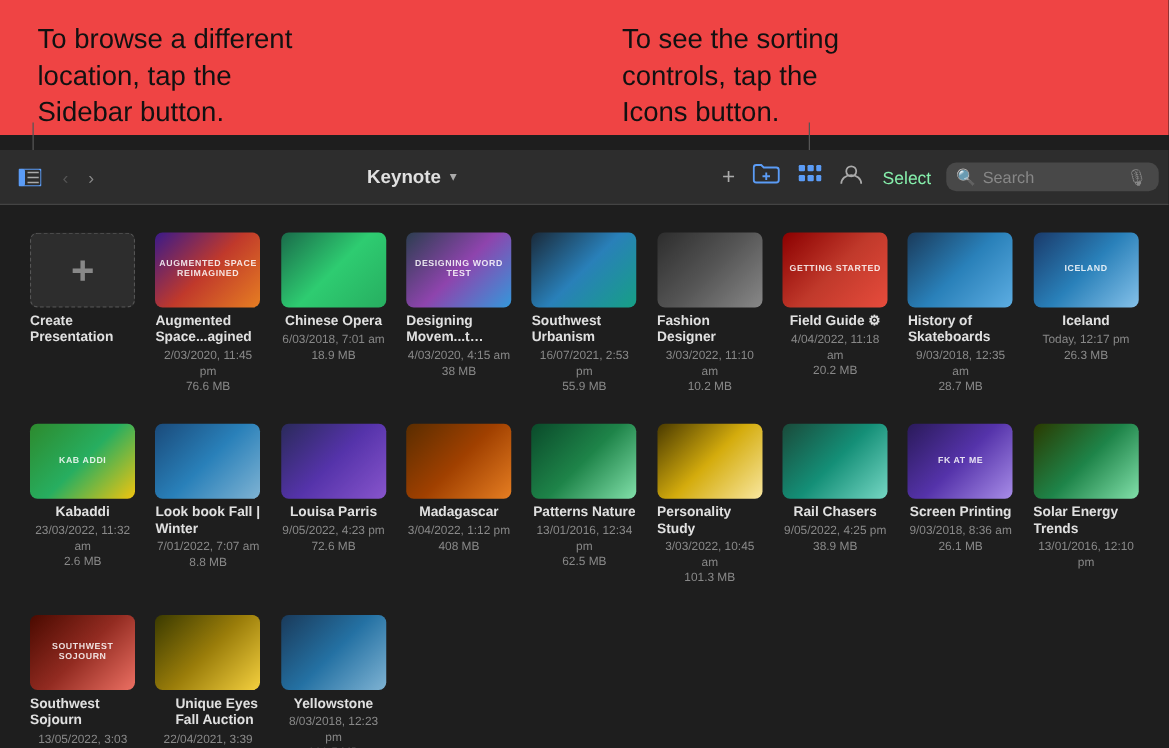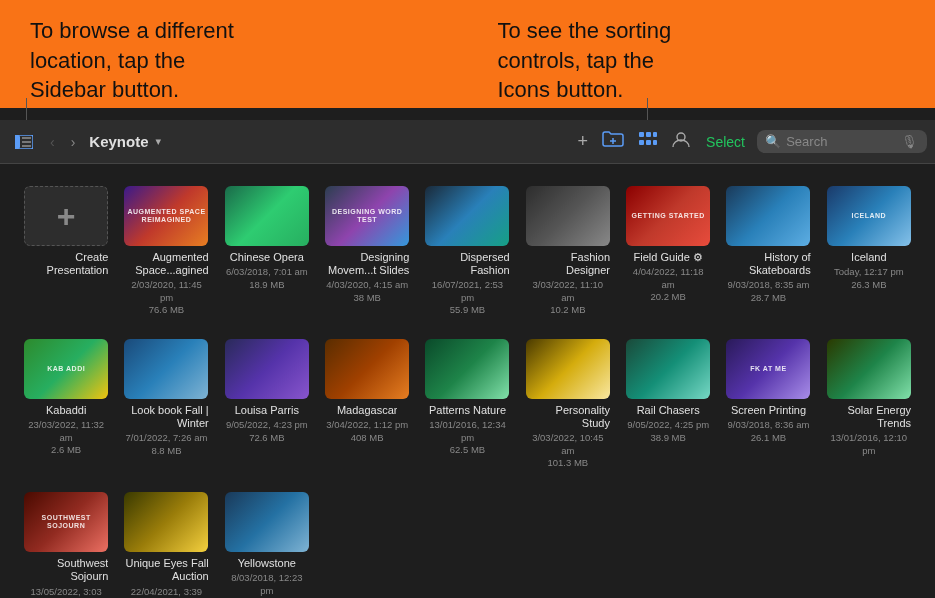--- a/index.html
+++ b/index.html
@@ -12,21 +12,21 @@
       position: relative;
     }
 
     
     .annotation-area {
       position: absolute;
       top: 0;
       left: 0;
       right: 0;
       height: 108px;
-      background: #f97316;
+      background: #ef4444;
       display: flex;
       align-items: flex-start;
       padding: 12px 30px;
       gap: 0;
     }
 
     .annotation-left {
       flex: 1;
       font-size: 22px;
       font-weight: 400;
@@ -115,20 +115,21 @@
       width: 32px;
       height: 28px;
       font-size: 17px;
     }
 
     .nav-breadcrumb {
       display: flex;
       align-items: center;
       gap: 2px;
       flex: 1;
+      justify-content: center;
     }
 
     .breadcrumb-text {
       color: #e0e0e0;
       font-size: 15px;
       font-weight: 600;
       cursor: pointer;
       padding: 2px 4px;
     }
 
@@ -156,21 +157,21 @@
       align-items: center;
     }
 
     .toolbar-icon-btn.active {
       color: #fff;
     }
 
     .select-btn {
       background: none;
       border: none;
-      color: #22c55e;
+      color: #86efac;
       font-size: 14px;
       font-weight: 500;
       cursor: pointer;
       padding: 2px 6px;
     }
 
     .search-bar {
       display: flex;
       align-items: center;
       background: rgba(255,255,255,0.13);
@@ -229,27 +230,28 @@
       align-items: center;
       justify-content: center;
       font-size: 10px;
       color: #fff;
       font-weight: bold;
     }
 
     .item-title {
       font-size: 11px;
       color: #e0e0e0;
-      text-align: right;
+      text-align: left;
       line-height: 1.2;
       margin-bottom: 2px;
       max-width: 88px;
       overflow: hidden;
       text-overflow: ellipsis;
       white-space: nowrap;
+      font-weight: bold;
     }
     .item-date {
       font-size: 9.5px;
       color: #888;
       text-align: center;
       line-height: 1.3;
     }
     .item-size {
       font-size: 9.5px;
       color: #888;
@@ -411,21 +413,21 @@
           <div class="thumb-label">DESIGNING
 WORD
 TEST</div>
         </div>
         <div class="item-title" style="white-space: normal; display: -webkit-box; -webkit-line-clamp: 2; -webkit-box-orient: vertical; overflow: hidden; max-width: 88px;">Designing Movem...t Slides</div>
         <div class="item-date">4/03/2020, 4:15 am</div>
         <div class="item-size">38 MB</div>
       </div>
       <div class="grid-item">
         <div class="thumbnail t-dispersed"></div>
-        <div class="item-title" style="white-space: normal; display: -webkit-box; -webkit-line-clamp: 2; -webkit-box-orient: vertical; overflow: hidden; max-width: 88px;">Dispersed Fashion</div>
+        <div class="item-title" style="white-space: normal; display: -webkit-box; -webkit-line-clamp: 2; -webkit-box-orient: vertical; overflow: hidden; max-width: 88px;">Southwest Urbanism</div>
         <div class="item-date">16/07/2021, 2:53 pm</div>
         <div class="item-size">55.9 MB</div>
       </div>
       <div class="grid-item">
         <div class="thumbnail t-fashion"></div>
         <div class="item-title" style="white-space: normal; display: -webkit-box; -webkit-line-clamp: 2; -webkit-box-orient: vertical; overflow: hidden; max-width: 88px;">Fashion Designer</div>
         <div class="item-date">3/03/2022, 11:10 am</div>
         <div class="item-size">10.2 MB</div>
       </div>
       <div class="grid-item">
@@ -433,21 +435,21 @@
           <div class="thumb-label">GETTING
 STARTED</div>
         </div>
         <div class="item-title">Field Guide ⚙</div>
         <div class="item-date">4/04/2022, 11:18 am</div>
         <div class="item-size">20.2 MB</div>
       </div>
       <div class="grid-item">
         <div class="thumbnail t-history"></div>
         <div class="item-title" style="white-space: normal; display: -webkit-box; -webkit-line-clamp: 2; -webkit-box-orient: vertical; overflow: hidden; max-width: 88px;">History of Skateboards</div>
-        <div class="item-date">9/03/2018, 8:35 am</div>
+        <div class="item-date">9/03/2018, 12:35 am</div>
         <div class="item-size">28.7 MB</div>
       </div>
       <div class="grid-item">
         <div class="thumbnail t-iceland">
           <div class="thumb-label">ICELAND</div>
         </div>
         <div class="item-title">Iceland</div>
         <div class="item-date">Today, 12:17 pm</div>
         <div class="item-size">26.3 MB</div>
       </div>
@@ -456,21 +458,21 @@
           <div class="thumb-label">KAB
 ADDI</div>
         </div>
         <div class="item-title">Kabaddi</div>
         <div class="item-date">23/03/2022, 11:32 am</div>
         <div class="item-size">2.6 MB</div>
       </div>
       <div class="grid-item">
         <div class="thumbnail t-lookbook"></div>
         <div class="item-title" style="white-space: normal; display: -webkit-box; -webkit-line-clamp: 2; -webkit-box-orient: vertical; overflow: hidden; max-width: 88px;">Look book Fall | Winter</div>
-        <div class="item-date">7/01/2022, 7:26 am</div>
+        <div class="item-date">7/01/2022, 7:07 am</div>
         <div class="item-size">8.8 MB</div>
       </div>
       <div class="grid-item">
         <div class="thumbnail t-louisa"></div>
         <div class="item-title">Louisa Parris</div>
         <div class="item-date">9/05/2022, 4:23 pm</div>
         <div class="item-size">72.6 MB</div>
       </div>
       <div class="grid-item">
         <div class="thumbnail t-madagascar"></div>
@@ -512,21 +514,21 @@
       <div class="grid-item">
         <div class="thumbnail t-southwest">
           <div class="thumb-label">SOUTHWEST
 SOJOURN</div>
         </div>
         <div class="item-title" style="white-space: normal; display: -webkit-box; -webkit-line-clamp: 2; -webkit-box-orient: vertical; overflow: hidden; max-width: 88px;">Southwest Sojourn</div>
         <div class="item-date">13/05/2022, 3:03 pm</div>
       </div>
       <div class="grid-item">
         <div class="thumbnail t-unique"></div>
-        <div class="item-title" style="white-space: normal; display: -webkit-box; -webkit-line-clamp: 2; -webkit-box-orient: vertical; overflow: hidden; max-width: 88px;">Unique Eyes Fall Auction</div>
+        <div class="item-title" style="white-space: normal; display: -webkit-box; -webkit-line-clamp: 2; -webkit-box-orient: vertical; overflow: hidden; max-width: 88px; margin-left: 16px;">Unique Eyes Fall Auction</div>
         <div class="item-date">22/04/2021, 3:39 am</div>
       </div>
       <div class="grid-item">
         <div class="thumbnail t-yellowstone"></div>
         <div class="item-title">Yellowstone</div>
         <div class="item-date">8/03/2018, 12:23 pm</div>
         <div class="item-size">236.5 MB</div>
       </div>
     </div>
 </div>

